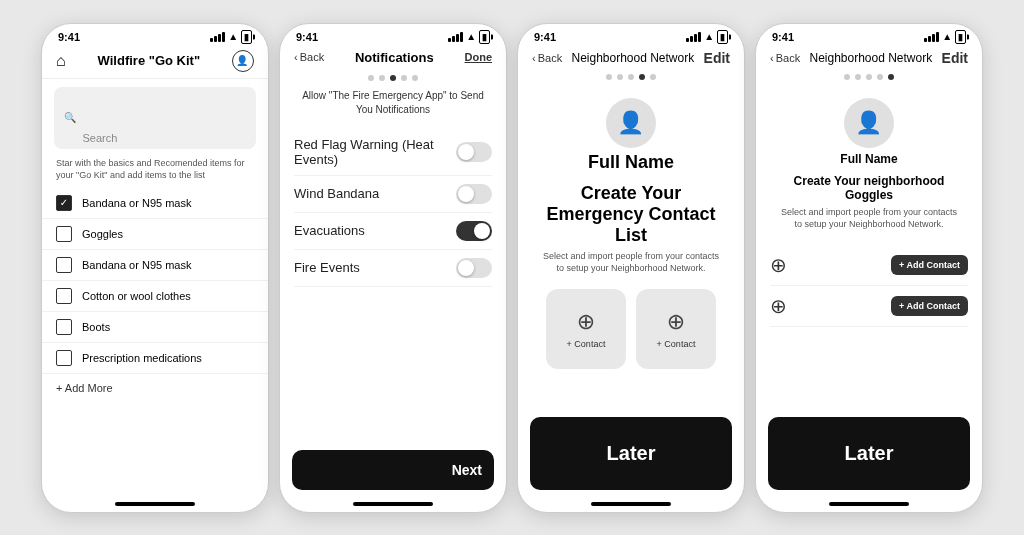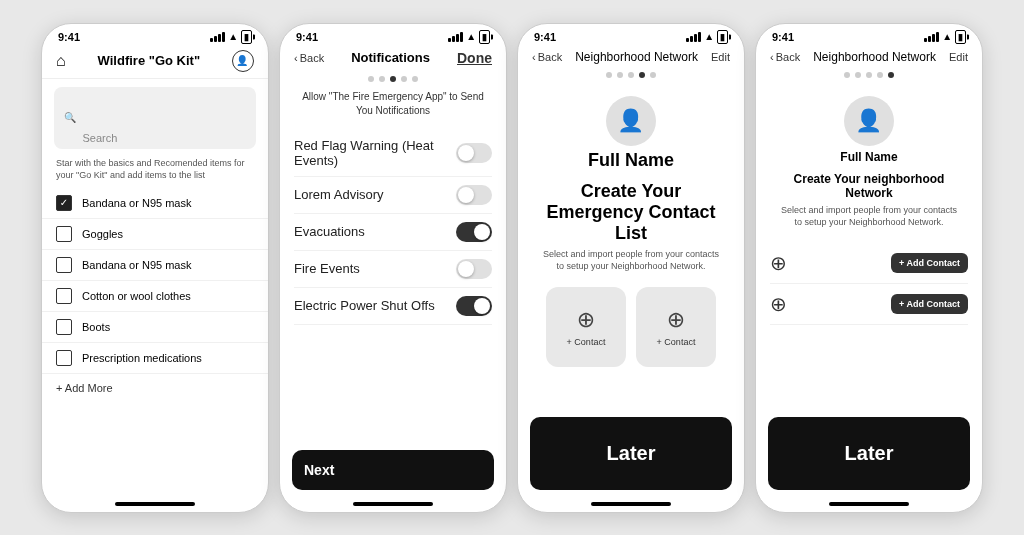--- a/index.html
+++ b/index.html
@@ -115,21 +115,21 @@
     
     .phone2-header {
       display: flex;
       justify-content: space-between;
       align-items: center;
       padding: 4px 14px 8px;
       flex-shrink: 0;
     }
     .back-btn { font-size: 11px; color: #333; display: flex; align-items: center; gap: 2px; }
     .phone2-title { font-size: 13px; font-weight: 700; }
-    .done-btn { font-size: 14px; color: #333; font-weight: 600; text-decoration: underline; }
+    .done-btn { font-size: 11px; color: #333; font-weight: 600; text-decoration: underline; }
     .dots-container { display: flex; justify-content: center; gap: 5px; padding: 2px 0 8px; flex-shrink: 0; }
     .dot { width: 6px; height: 6px; border-radius: 50%; background: #ccc; }
     .dot.active { background: #333; }
     .notif-body { flex: 1; padding: 0 14px; overflow: hidden; }
     .notif-description { font-size: 10px; color: #333; text-align: center; margin-bottom: 12px; line-height: 1.4; }
     .notif-row {
       display: flex;
       justify-content: space-between;
       align-items: center;
       padding: 8px 0;
@@ -157,34 +157,34 @@
     .lorem-text { font-size: 9px; color: #aaa; margin-top: 10px; line-height: 1.4; }
     .next-btn {
       margin: 8px 12px 8px;
       background: #111;
       color: #fff;
       border: none;
       border-radius: 10px;
       padding: 12px;
       font-size: 14px;
       font-weight: 600;
-      text-align: left;
+      text-align: right;
       flex-shrink: 0;
     }
 
     
     .phone3-header {
       display: flex;
       justify-content: space-between;
       align-items: center;
       padding: 4px 14px 6px;
       flex-shrink: 0;
     }
     .phone3-title { font-size: 12px; font-weight: 400; }
-    .edit-btn { font-size: 11px; color: #333; font-weight: 400; }
+    .edit-btn { font-size: 14px; color: #333; font-weight: 700; }
     .profile-section {
       display: flex;
       flex-direction: column;
       align-items: center;
       padding: 10px 0 6px;
       flex-shrink: 0;
     }
     .profile-avatar {
       width: 50px; height: 50px;
       border-radius: 50%;
@@ -342,40 +342,34 @@
     </div>
     <div class="notif-body">
       <div class="notif-description">Allow "The Fire Emergency App" to Send You Notifications</div>
       <div class="notif-row">
         <span class="notif-label">Red Flag Warning (Heat Events)</span>
         <div class="toggle off">
             <div class="toggle-knob"></div>
           </div>
       </div>
       <div class="notif-row">
-        <span class="notif-label">Lorem Advisory</span>
+        <span class="notif-label">Wind Bandana</span>
         <div class="toggle off">
             <div class="toggle-knob"></div>
           </div>
       </div>
       <div class="notif-row">
         <span class="notif-label">Evacuations</span>
         <div class="toggle on">
             <div class="toggle-knob"></div>
           </div>
       </div>
       <div class="notif-row">
         <span class="notif-label">Fire Events</span>
         <div class="toggle off">
-            <div class="toggle-knob"></div>
-          </div>
-      </div>
-      <div class="notif-row">
-        <span class="notif-label">Electric Power Shut Offs</span>
-        <div class="toggle on">
             <div class="toggle-knob"></div>
           </div>
       </div>
     </div>
     <div class="next-btn">Next</div>
     <div class="phone-bottom-bar"></div>
   </div>
 
   <div class="phone">
     <div class="status-bar">
@@ -446,21 +440,21 @@
       <div class="dot"></div>
       <div class="dot"></div>
       <div class="dot"></div>
       <div class="dot"></div>
       <div class="dot active"></div>
     </div>
     <div class="profile-section">
       <div class="profile-avatar">👤</div>
       <span class="full-name-small">Full Name</span>
     </div>
-    <div class="contact-section-title" style="font-size:12px;">Create Your neighborhood Network</div>
+    <div class="contact-section-title" style="font-size:12px;">Create Your neighborhood Goggles</div>
     <div class="contact-description">Select and import people from your contacts to setup your Neighborhood Network.</div>
     <div class="add-contact-section">
       <div class="neighborhood-row">
         <span class="neighborhood-house">⊕</span>
         <span class="add-contact-btn">+ Add Contact</span>
       </div>
       <div class="neighborhood-row">
         <span class="neighborhood-house">⊕</span>
         <span class="add-contact-btn">+ Add Contact</span>
       </div>

